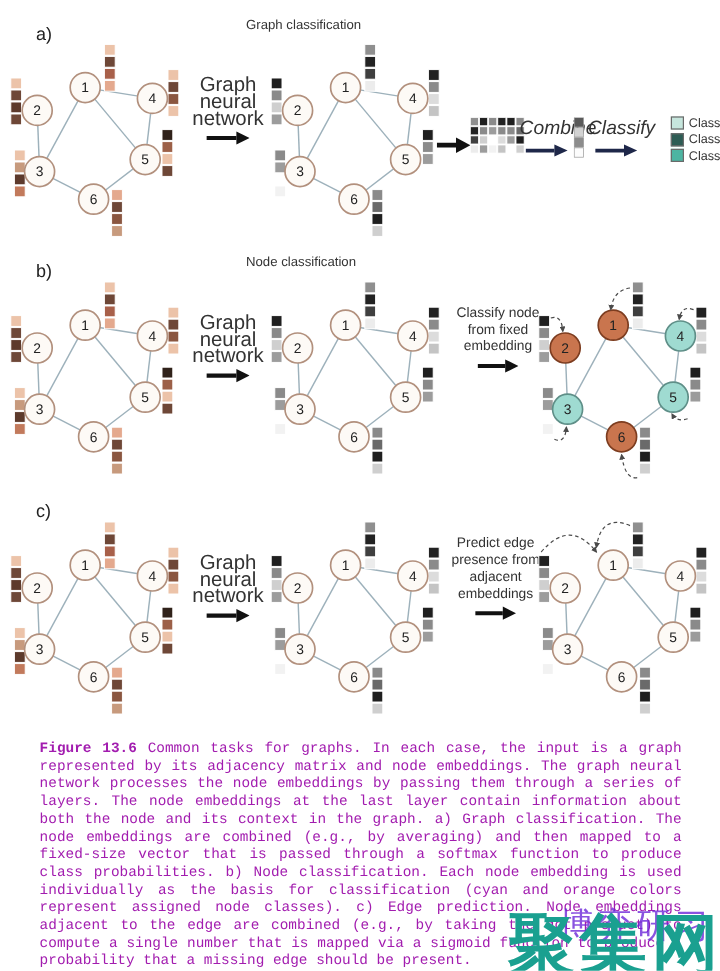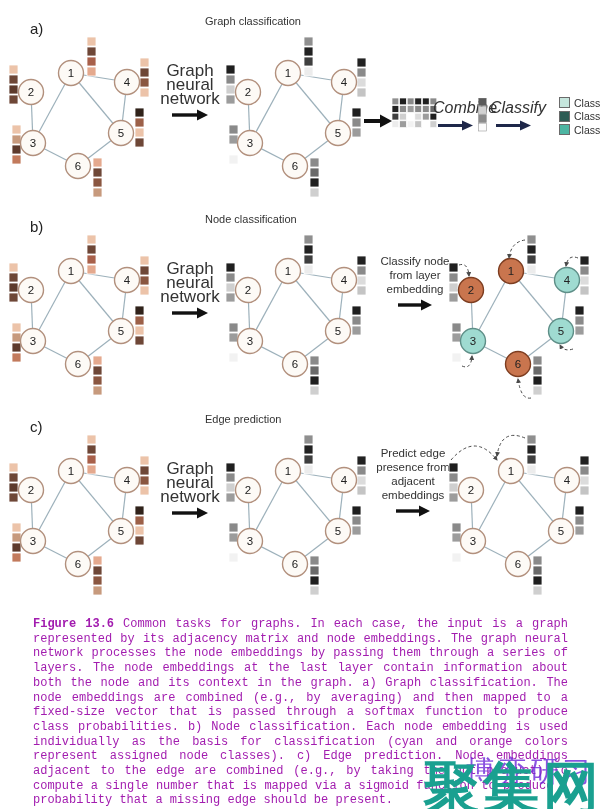--- a/index.html
+++ b/index.html
@@ -447,21 +447,21 @@
             <text x="120" y="115" text-anchor="middle" font-size="11.5" fill="#222" font-family="Liberation Sans, sans-serif">5</text>
           </g>
           <g>
             <circle cx="77" cy="144" r="12.5" fill="#fdfaf6" stroke="#b2907d" stroke-width="1.4"></circle>
             <text x="77" y="148" text-anchor="middle" font-size="11.5" fill="#222" font-family="Liberation Sans, sans-serif">6</text>
           </g>
         </svg></div>
 
     <div class="task-block" style="left:368px; top:44px; width:94px;">
       <span class="ln">Classify node</span>
-      <span class="ln">from layer</span>
+      <span class="ln">from fixed</span>
       <span class="ln">embedding</span>
       <svg class="arrow-svg" width="34" height="12" viewBox="0 0 34 12">
           <path d="M0 6 H23" stroke="#111" stroke-width="3.4"></path>
           <polygon points="23,0.5 34,6 23,11.5" fill="#111"></polygon>
         </svg>
     </div>
 
     <div class="gsvg" style="left:441px"><svg viewBox="0 0 170 190" width="170" height="190">
           <defs>
             <marker id="ah5" markerWidth="5" markerHeight="5" refX="4" refY="2.5" orient="auto" markerUnits="strokeWidth">
@@ -541,21 +541,20 @@
           <path d="M18 45 Q27 42 28 56" fill="none" stroke="#4a4a4a" stroke-width="1" stroke-dasharray="3,2.5" marker-end="url(#ah5)"></path>
           <path d="M21 146 Q30 150 31 136" fill="none" stroke="#4a4a4a" stroke-width="1" stroke-dasharray="3,2.5" marker-end="url(#ah5)"></path>
           <path d="M137 38 Q127 34 125 46" fill="none" stroke="#4a4a4a" stroke-width="1" stroke-dasharray="3,2.5" marker-end="url(#ah5)"></path>
           <path d="M132 129 Q123 132 119 125" fill="none" stroke="#4a4a4a" stroke-width="1" stroke-dasharray="3,2.5" marker-end="url(#ah5)"></path>
           <path d="M90 178 Q80 180 77 159" fill="none" stroke="#4a4a4a" stroke-width="1" stroke-dasharray="3,2.5" marker-end="url(#ah5)"></path>
         </svg></div>
   </section>
 
   <section class="panel" id="panel-c">
     <div class="plabel">c)</div>
-    <div class="ptitle">Edge prediction</div>
 
     <div class="gsvg" style="left:1px"><svg viewBox="0 0 170 190" width="170" height="190">
           <defs>
             <marker id="ah6" markerWidth="5" markerHeight="5" refX="4" refY="2.5" orient="auto" markerUnits="strokeWidth">
               <path d="M0 0 L5 2.5 L0 5 Z" fill="#4a4a4a"></path>
             </marker>
           </defs>
           <g>
             <line x1="70" y1="51" x2="32" y2="121" stroke="#9db1bb" stroke-width="1.2"></line>
             <line x1="70" y1="51" x2="126" y2="60" stroke="#9db1bb" stroke-width="1.2"></line>

